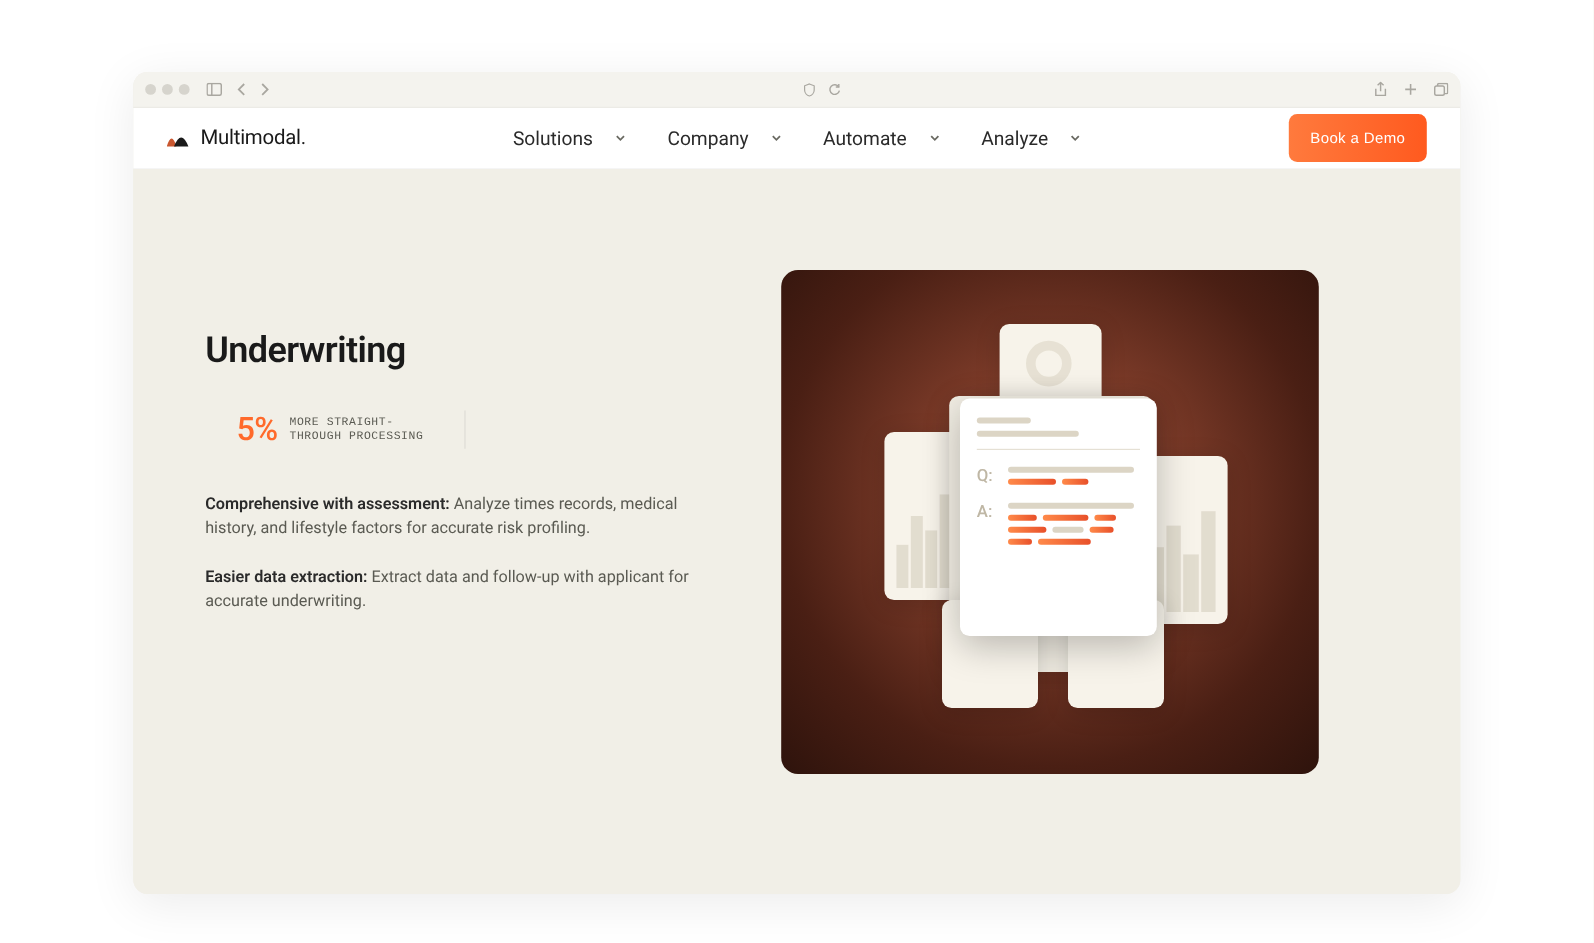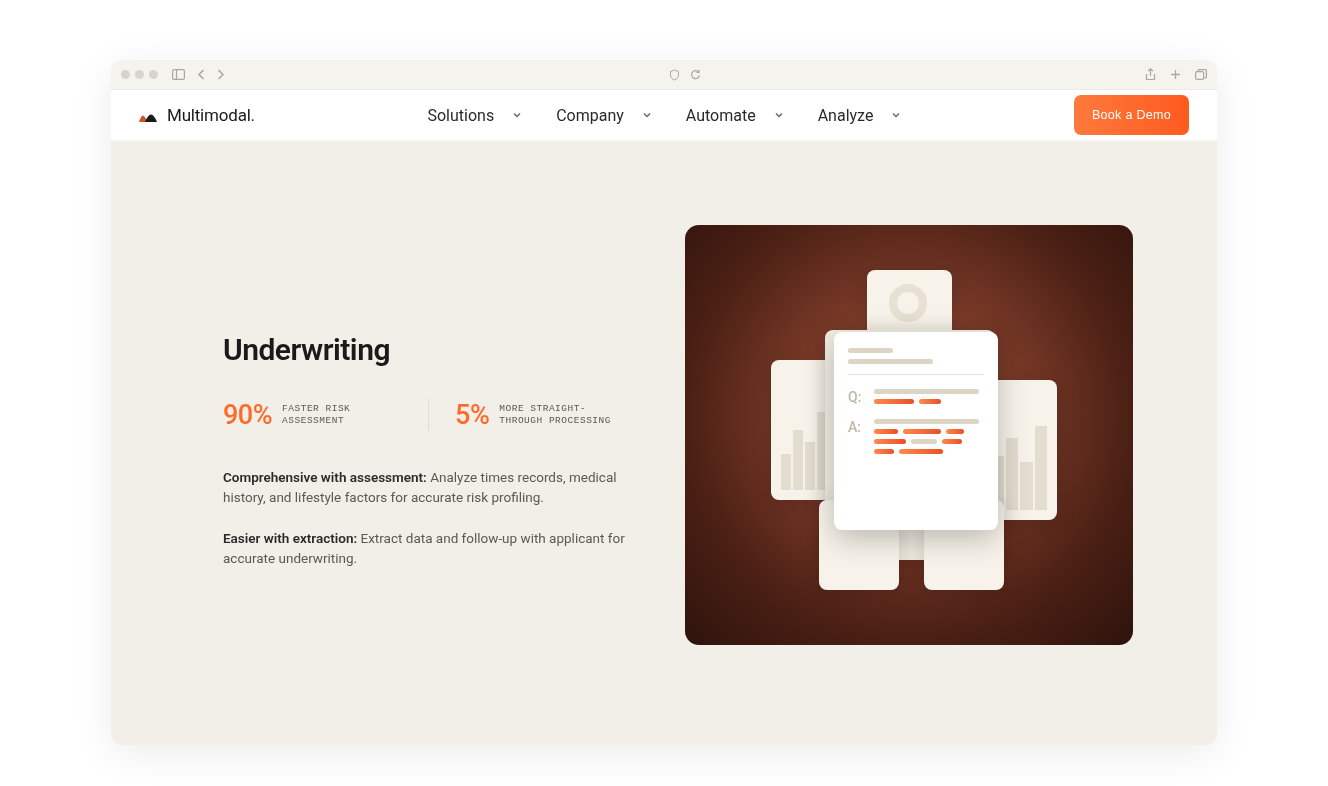--- a/index.html
+++ b/index.html
@@ -52,22 +52,22 @@
 .nav-item {
   display: flex; align-items: center; gap: 18px; font-size: 16px; color: #2a2a2a; cursor: pointer;
 }
 .chev { width: 10px; height: 10px; display: inline-flex; }
 .cta-btn {
   background: linear-gradient(90deg, #ff7a3d 0%, #ff5a1f 100%);
   color: #fff; font-size: 12.5px; font-weight: 500; letter-spacing: 0.3px;
   padding: 13px 18px; border-radius: 7px; cursor: pointer; border: none;
 }
 .page-body {
-  background: #f1efe7; padding: 84px 84px 100px 112px;
-  display: flex; gap: 60px; align-items: center;
+  background: #f1efe7; padding: 84px 84px 100px 60px;
+  display: flex; gap: 60px; align-items: flex-start;
 }
 .text-col { flex: 1; padding-top: 50px; max-width: 420px; }
 .page-title { font-size: 30px; font-weight: 600; color: #1a1a1a; margin-bottom: 32px; letter-spacing: -0.5px; }
 .stats-row { display: flex; gap: 0; margin-bottom: 36px; }
 .stat { display: flex; align-items: center; gap: 10px; }
 .stat:first-child { padding-right: 26px; border-right: 1px solid rgba(0,0,0,0.08); }
 .stat:last-child { padding-left: 26px; }
 .stat-num { font-size: 27px; font-weight: 500; color: #ff6a2b; letter-spacing: -0.5px; }
 .stat-label { font-family: "Courier New", monospace; font-size: 9.5px; color: #5a5a52; letter-spacing: 0.5px; line-height: 1.25; text-transform: uppercase; max-width: 120px; }
 .features p { font-size: 13.5px; line-height: 1.5; color: #5a5a52; margin-bottom: 20px; }
@@ -223,31 +223,27 @@
       </div>
     </div>
     <button class="cta-btn">Book a Demo</button>
   </div>
 
   <div class="page-body">
     <div class="text-col">
       <h1 class="page-title">Underwriting</h1>
       <div class="stats-row">
         <div class="stat">
-          <span class="stat-num">90%</span>
-          <span class="stat-label">FASTER RISK ASSESSMENT</span>
-        </div>
-        <div class="stat">
           <span class="stat-num">5%</span>
           <span class="stat-label">MORE STRAIGHT-THROUGH PROCESSING</span>
         </div>
       </div>
       <div class="features">
         <p><strong>Comprehensive with assessment:</strong><span> Analyze times records, medical history, and lifestyle factors for accurate risk profiling.</span></p>
-        <p><strong>Easier with extraction:</strong><span> Extract data and follow-up with applicant for accurate underwriting.</span></p>
+        <p><strong>Easier data extraction:</strong><span> Extract data and follow-up with applicant for accurate underwriting.</span></p>
       </div>
     </div>
 
     <div class="illus-col">
       <div class="illus">
         <div class="doc-stack">
           <div class="doc doc-back-top">
             <div class="donut"></div>
           </div>
           <div class="doc doc-back-left">

